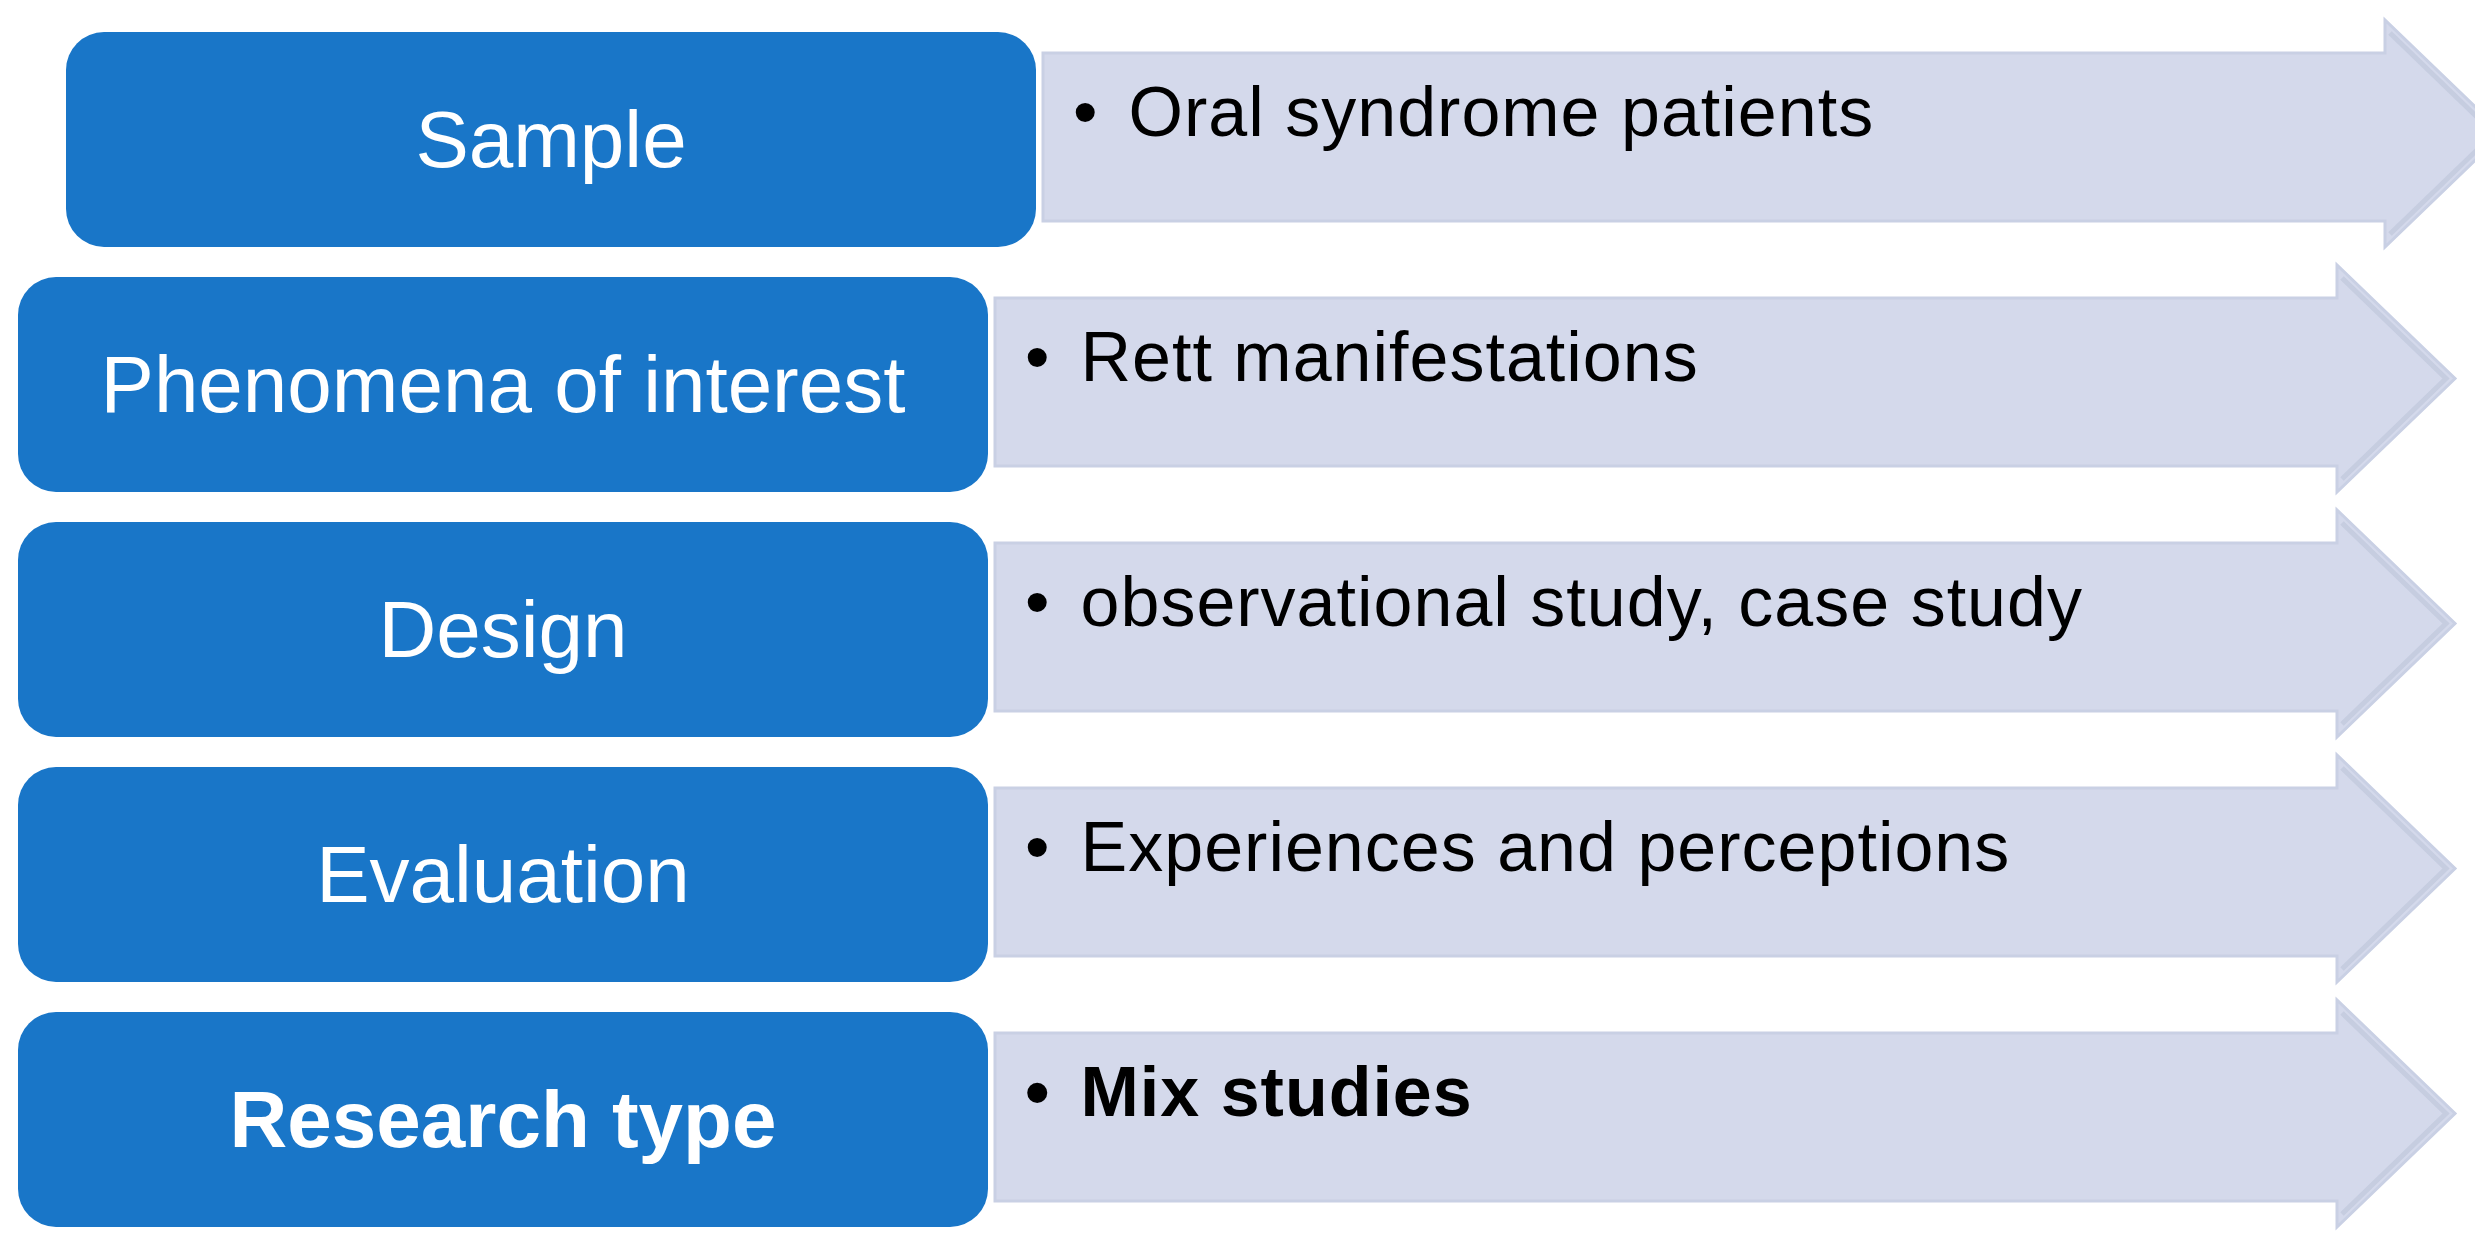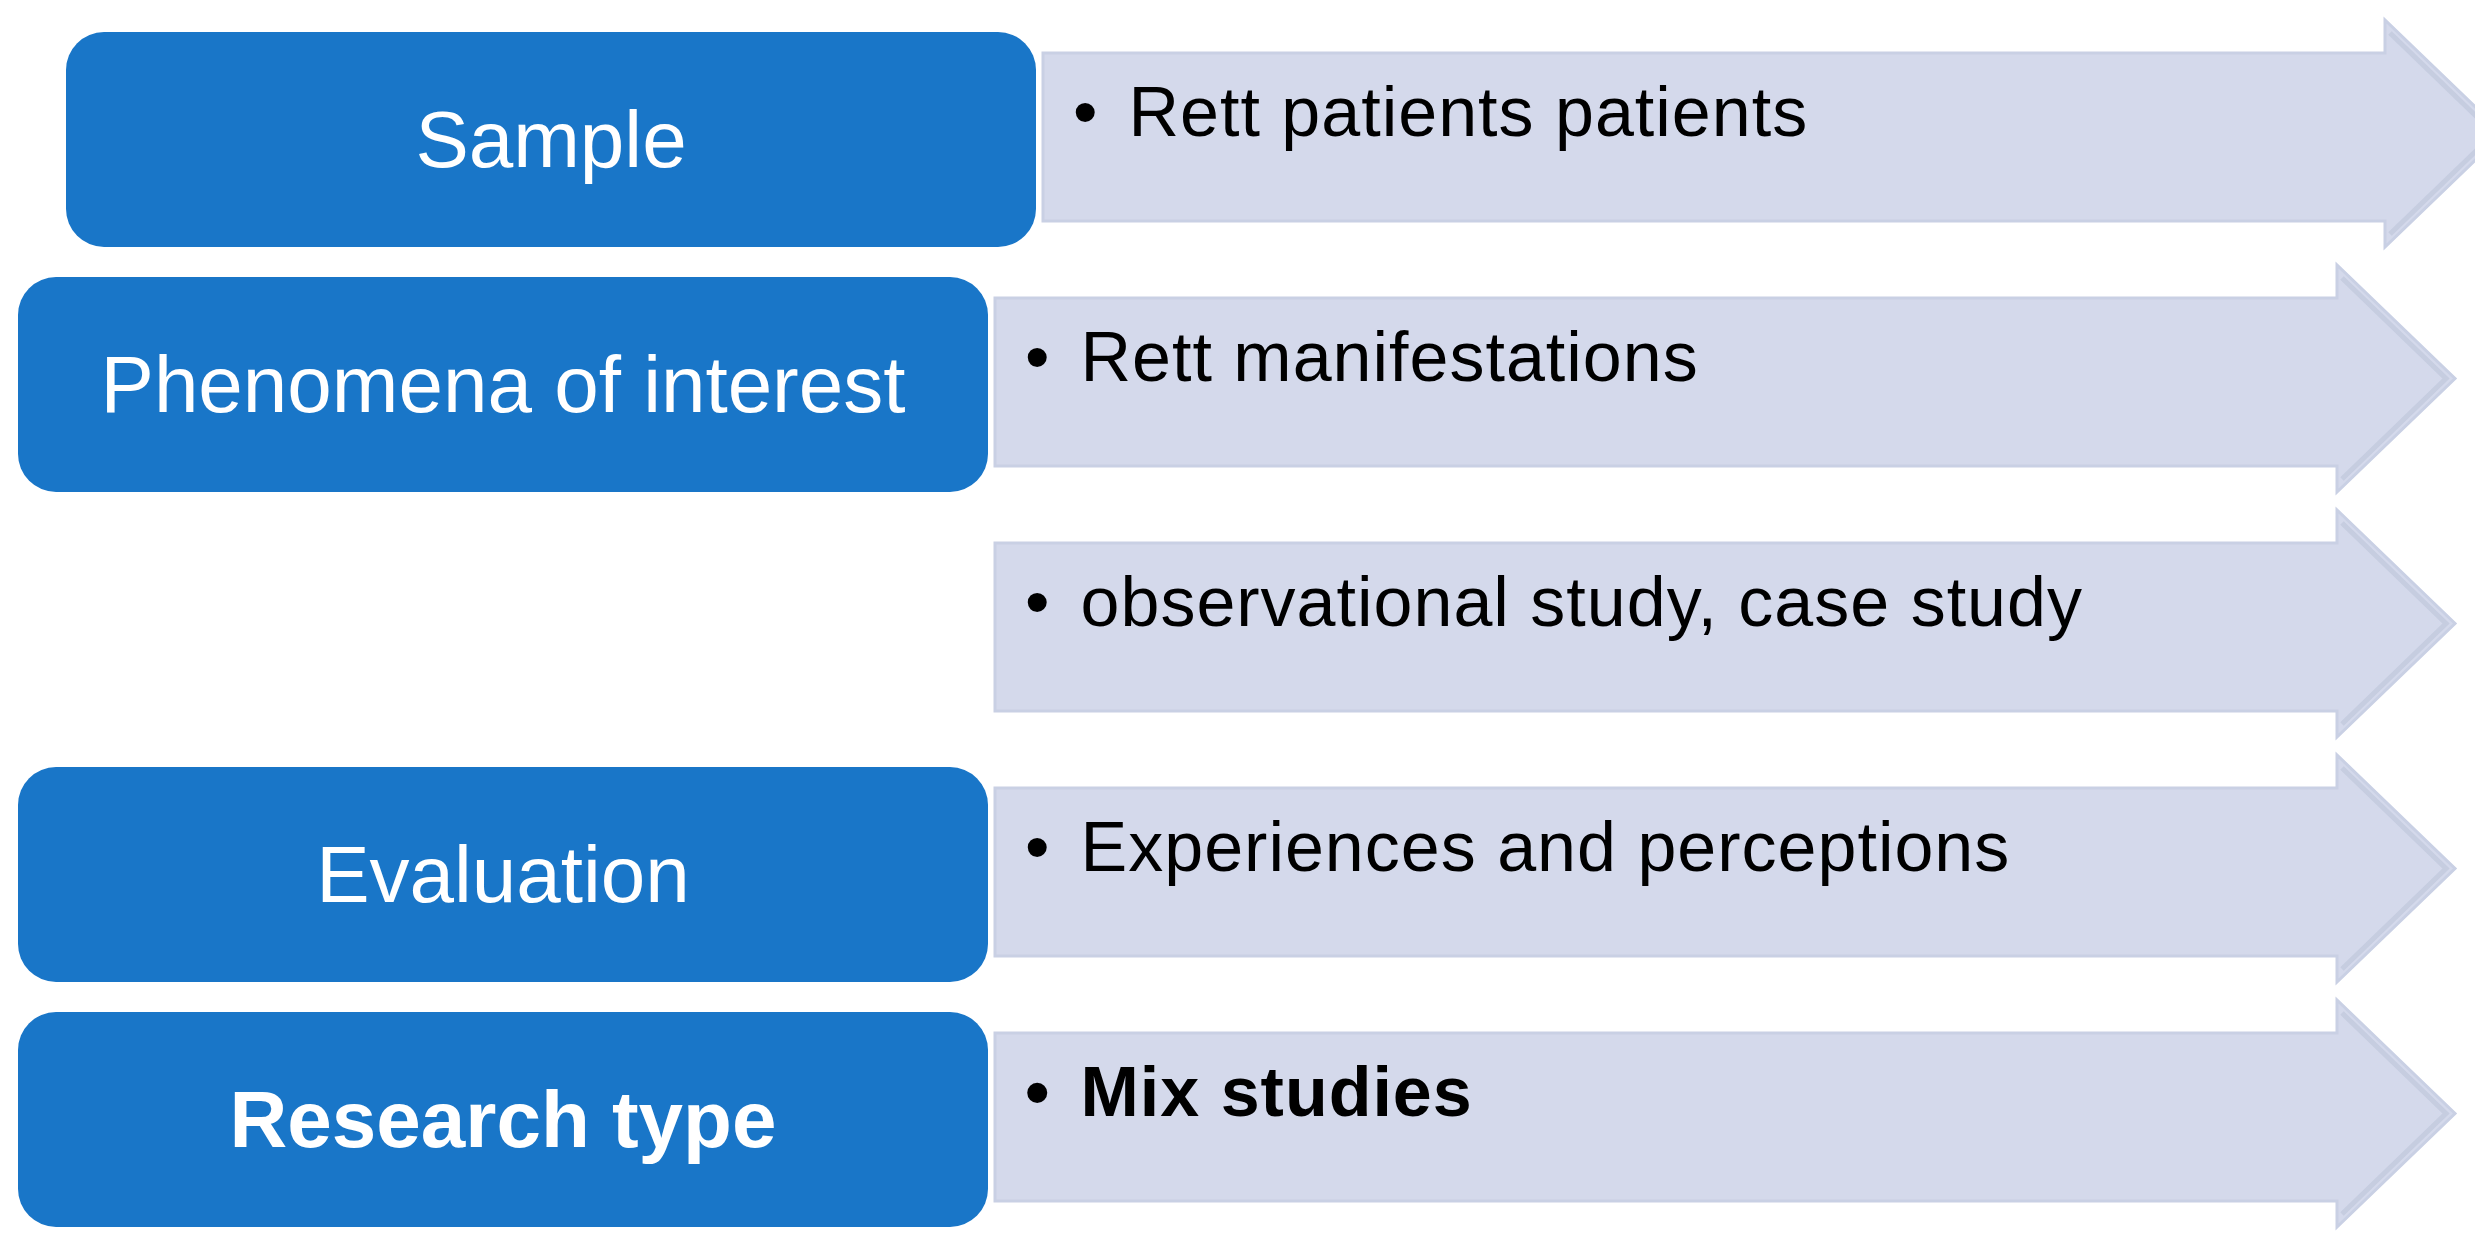--- a/index.html
+++ b/index.html
@@ -91,21 +91,21 @@
   <div class="row row-0">
     <svg class="arrow-svg" viewBox="0 0 1465 227" aria-hidden="true">
       <polygon class="arrow-body" points="0,33 1342,33 1342,0 1460,113.5 1342,227 1342,201 0,201"></polygon>
       <polyline class="arrow-head-inner" points="1347,13 1451,113.5 1347,214"></polyline>
     </svg>
     <div class="stage-box">
       <span class="stage-label">Sample</span>
     </div>
     <div class="bullet-line">
       <span class="bullet-dot">•</span>
-      <span>Rett patients patients</span>
+      <span>Oral syndrome patients</span>
     </div>
   </div>
 
   <div class="row row-1">
     <svg class="arrow-svg" viewBox="0 0 1465 227" aria-hidden="true">
       <polygon class="arrow-body" points="0,33 1342,33 1342,0 1460,113.5 1342,227 1342,201 0,201"></polygon>
       <polyline class="arrow-head-inner" points="1347,13 1451,113.5 1347,214"></polyline>
     </svg>
     <div class="stage-box">
       <span class="stage-label">Phenomena of interest</span>
@@ -114,20 +114,23 @@
       <span class="bullet-dot">•</span>
       <span>Rett manifestations</span>
     </div>
   </div>
 
   <div class="row row-2">
     <svg class="arrow-svg" viewBox="0 0 1465 227" aria-hidden="true">
       <polygon class="arrow-body" points="0,33 1342,33 1342,0 1460,113.5 1342,227 1342,201 0,201"></polygon>
       <polyline class="arrow-head-inner" points="1347,13 1451,113.5 1347,214"></polyline>
     </svg>
+    <div class="stage-box">
+      <span class="stage-label">Design</span>
+    </div>
     <div class="bullet-line">
       <span class="bullet-dot">•</span>
       <span>observational study, case study</span>
     </div>
   </div>
 
   <div class="row row-3">
     <svg class="arrow-svg" viewBox="0 0 1465 227" aria-hidden="true">
       <polygon class="arrow-body" points="0,33 1342,33 1342,0 1460,113.5 1342,227 1342,201 0,201"></polygon>
       <polyline class="arrow-head-inner" points="1347,13 1451,113.5 1347,214"></polyline>

